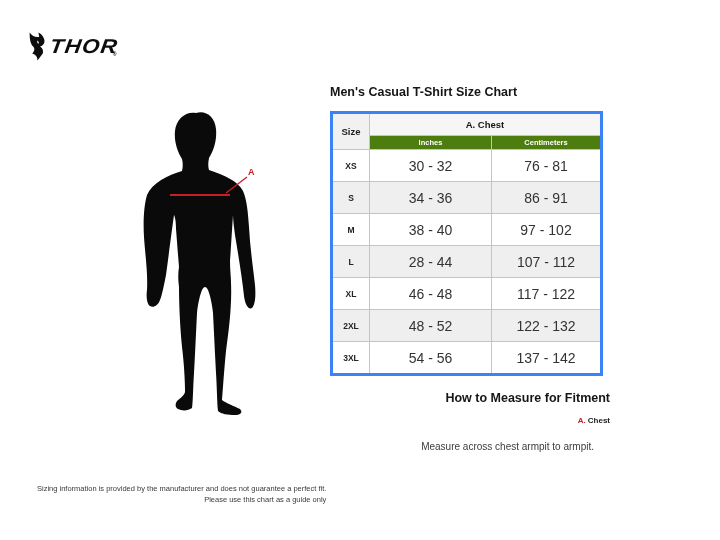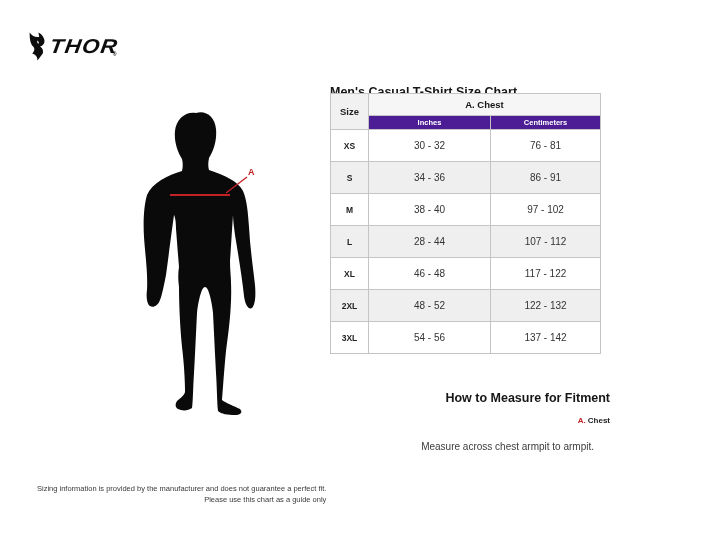--- a/index.html
+++ b/index.html
@@ -18,29 +18,29 @@
   .logo-mark{font-size:5px;font-weight:bold;align-self:flex-end;margin-bottom:4px;color:#0d0d0d;}
 
   
   .figure-wrap{position:absolute;left:130px;top:105px;width:200px;height:320px;}
   .figure-wrap svg{width:100%;height:100%;display:block;}
 
   
   .chart-title{position:absolute;left:330px;top:85px;font-size:12.5px;font-weight:bold;color:#161616;text-align:right;}
 
   table.size-table{
-    position:absolute;left:330px;top:93px;width:270px;
+    position:absolute;left:330px;top:111px;width:270px;
     border-collapse:collapse;table-layout:fixed;
-    border:1px solid #3b82f6;
+    border:3px solid #3b82f6;
   }
   .size-table th,.size-table td{border:1px solid #c4c4c4;padding:0;text-align:center;vertical-align:middle;}
   .size-table th.size-head{background:#f1f1f1;font-size:9.5px;font-weight:bold;color:#222;}
   .size-table th.group-head{background:#f6f6f6;font-size:9.5px;font-weight:bold;height:21px;color:#161616;}
-  .size-table th.sub-head{background:#4c1d95;color:#ffffff;font-size:7.5px;font-weight:bold;height:13px;}
-  .size-table td{height:31px;font-size:10px;color:#333;}
+  .size-table th.sub-head{background:#4d7c0f;color:#ffffff;font-size:7.5px;font-weight:bold;height:13px;}
+  .size-table td{height:31px;font-size:14px;color:#333;}
   .size-table td.size-cell{font-weight:bold;font-size:8.5px;color:#222;}
   .size-table tr.alt td{background:#efefef;}
   .size-table tr.plain td{background:#ffffff;}
 
   .measure-section{position:absolute;left:330px;top:391px;width:280px;text-align:right;}
   .measure-title{font-size:12.5px;font-weight:bold;color:#161616;margin:0 0 11px 0;}
   .measure-key-line{font-size:8px;font-weight:bold;color:#222;margin:0 0 2px 0;}
   .measure-key{color:#c42127;margin-right:2px;}
   .measure-desc{font-size:10px;color:#3c3c3c;margin:16px;}
 

